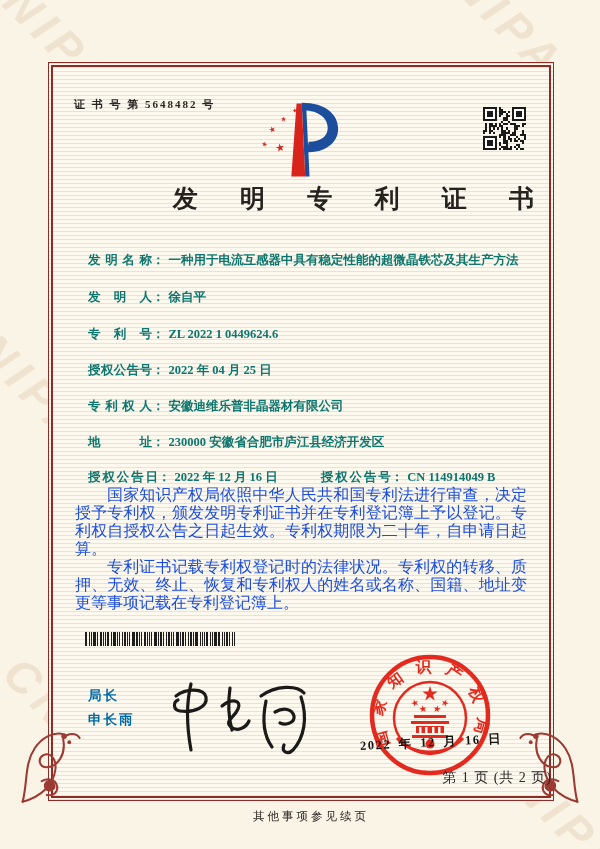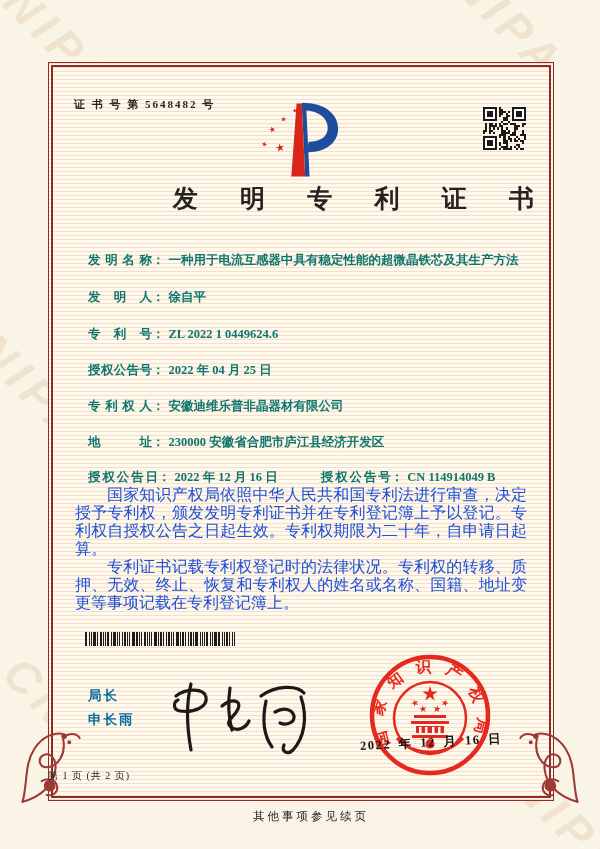--- a/index.html
+++ b/index.html
@@ -18,21 +18,21 @@
   .frame::after{content:"";position:absolute;inset:2px;border:2px solid #8d2b26;pointer-events:none;}
   .cert-no{left:74px;top:97px;font-size:11px;font-weight:bold;color:#2b2624;letter-spacing:2px;}
   .title{left:48px;top:182px;width:504px;text-align:right;font-size:25px;font-weight:bold;
       color:#262220;letter-spacing:18px;text-indent:18px;}
   .frow{position:absolute;left:88px;font-size:12.5px;font-weight:bold;color:#0f766e;white-space:nowrap;}
   .flabel{display:inline-block;width:64px;text-align:justify;text-align-last:justify;vertical-align:top;}
   .fvalue{margin-left:4px;}
   .body-text{left:75px;top:486px;width:452px;font-size:16px;color:#1d4ed8;line-height:18px;text-align:justify;}
   .body-text p{margin:0;text-indent:2em;}
   .signer{left:88px;font-size:13.5px;font-weight:bold;color:#0369a1;letter-spacing:2px;}
-  .pagenum{left:48px;top:769px;width:504px;text-align:left;font-size:10px;color:#2b2624;letter-spacing:1px;}
+  .pagenum{left:48px;top:769px;width:504px;text-align:right;font-size:14px;color:#2b2624;letter-spacing:1px;}
   .note{left:11px;top:809px;width:600px;text-align:center;font-size:11.5px;color:#2b2624;letter-spacing:3px;}
   .seal-date{left:360px;top:734px;width:154px;font-size:12.5px;font-weight:bold;color:#161412;
       letter-spacing:1.5px;word-spacing:3px;transform:rotate(-3deg);white-space:nowrap;}
   svg{display:block;}
 </style>
 </head>
 <body>
 
 <svg width="0" height="0" style="position:absolute">
   <defs>

